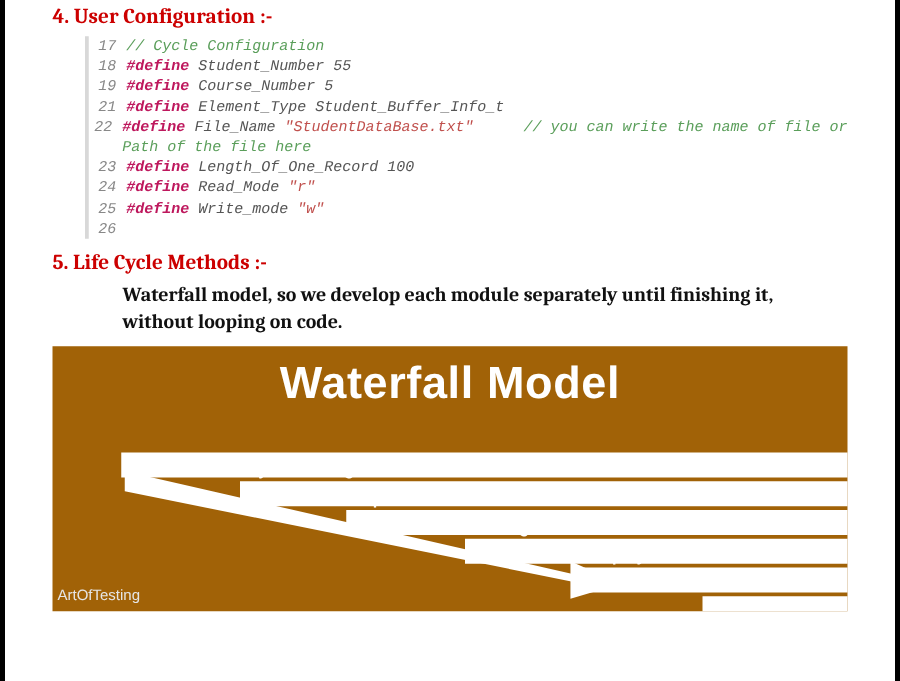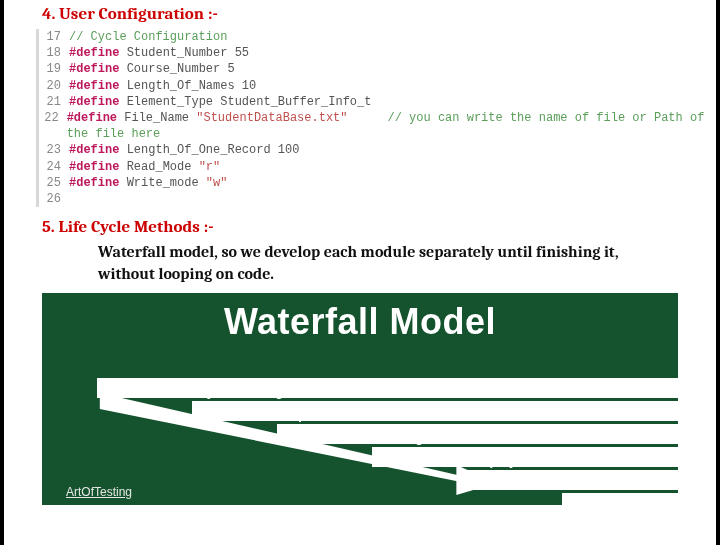--- a/index.html
+++ b/index.html
@@ -16,23 +16,24 @@
   .section-heading {
     color: #cc0000;
     font-weight: 700;
     font-size: 17px;
     margin: 4px 0 6px 30px;
   }
   .code-block {
     font-family: Consolas, 'Courier New', monospace;
     font-size: 12px;
     line-height: 1.35;
-    margin-left: 24px;
+    margin-left: 56px;
     border-left: 3px solid #d8d8d8;
     padding-left: 4px;
+    font-style: italic;
   }
   .code-line { display: flex; }
   .lineno {
     width: 26px;
     text-align: right;
     color: #888;
     padding-right: 8px;
     user-select: none;
   }
   .tok-comment { color: #5a9e5a; }
@@ -44,21 +45,21 @@
   .body-text {
     font-family: Cambria, Georgia, serif;
     font-size: 16px;
     font-weight: 700;
     line-height: 1.35;
     margin: 4px 40px 8px 86px;
     color: #111;
   }
   .figure {
     margin: 6px 30px 0 30px;
-    background: #14532d;
+    background: #a16207;
     color: #fff;
     position: relative;
     height: 212px;
     font-family: Arial, Helvetica, sans-serif;
     overflow: hidden;
   }
   .fig-title {
     text-align: center;
     font-size: 36px;
     font-weight: 700;
@@ -80,26 +81,25 @@
   .req-label {
     position: absolute;
     font-size: 13px;
     font-weight: 600;
     color: #fff;
     text-align: center;
     line-height: 1.15;
   }
   .watermark {
     position: absolute;
-    left: 24px;
+    left: 4px;
     bottom: 6px;
     font-size: 12px;
     color: #e6e6e6;
     font-weight: 400;
-    text-decoration: underline;
   }
   .arrow-svg {
     position: absolute; left: 0; top: 0; width: 100%; height: 100%;
   }
 </style>
 </head>
 <body>
 
 <div class="section-heading">4. User Configuration :-</div>
 
@@ -108,24 +108,20 @@
       <span class="lineno">17</span>
       <span><span class="tok-comment">// Cycle Configuration</span></span>
     </div>
     <div class="code-line">
       <span class="lineno">18</span>
       <span><span class="tok-define">#define</span> <span class="tok-ident">Student_Number</span> <span class="tok-num">55</span></span>
     </div>
     <div class="code-line">
       <span class="lineno">19</span>
       <span><span class="tok-define">#define</span> <span class="tok-ident">Course_Number</span> <span class="tok-num">5</span></span>
-    </div>
-    <div class="code-line">
-      <span class="lineno">20</span>
-      <span><span class="tok-define">#define</span> <span class="tok-ident">Length_Of_Names</span> <span class="tok-num">10</span></span>
     </div>
     <div class="code-line">
       <span class="lineno">21</span>
       <span><span class="tok-define">#define</span> <span class="tok-ident">Element_Type</span> <span class="tok-ident">Student_Buffer_Info_t</span></span>
     </div>
     <div class="code-line">
       <span class="lineno">22</span>
       <span><span class="tok-define">#define</span> <span class="tok-ident">File_Name</span> <span class="tok-str">"StudentDataBase.txt"</span><span class="inline-comment">// you can write the name of file or Path of the file here</span></span>
     </div>
     <div class="code-line">

